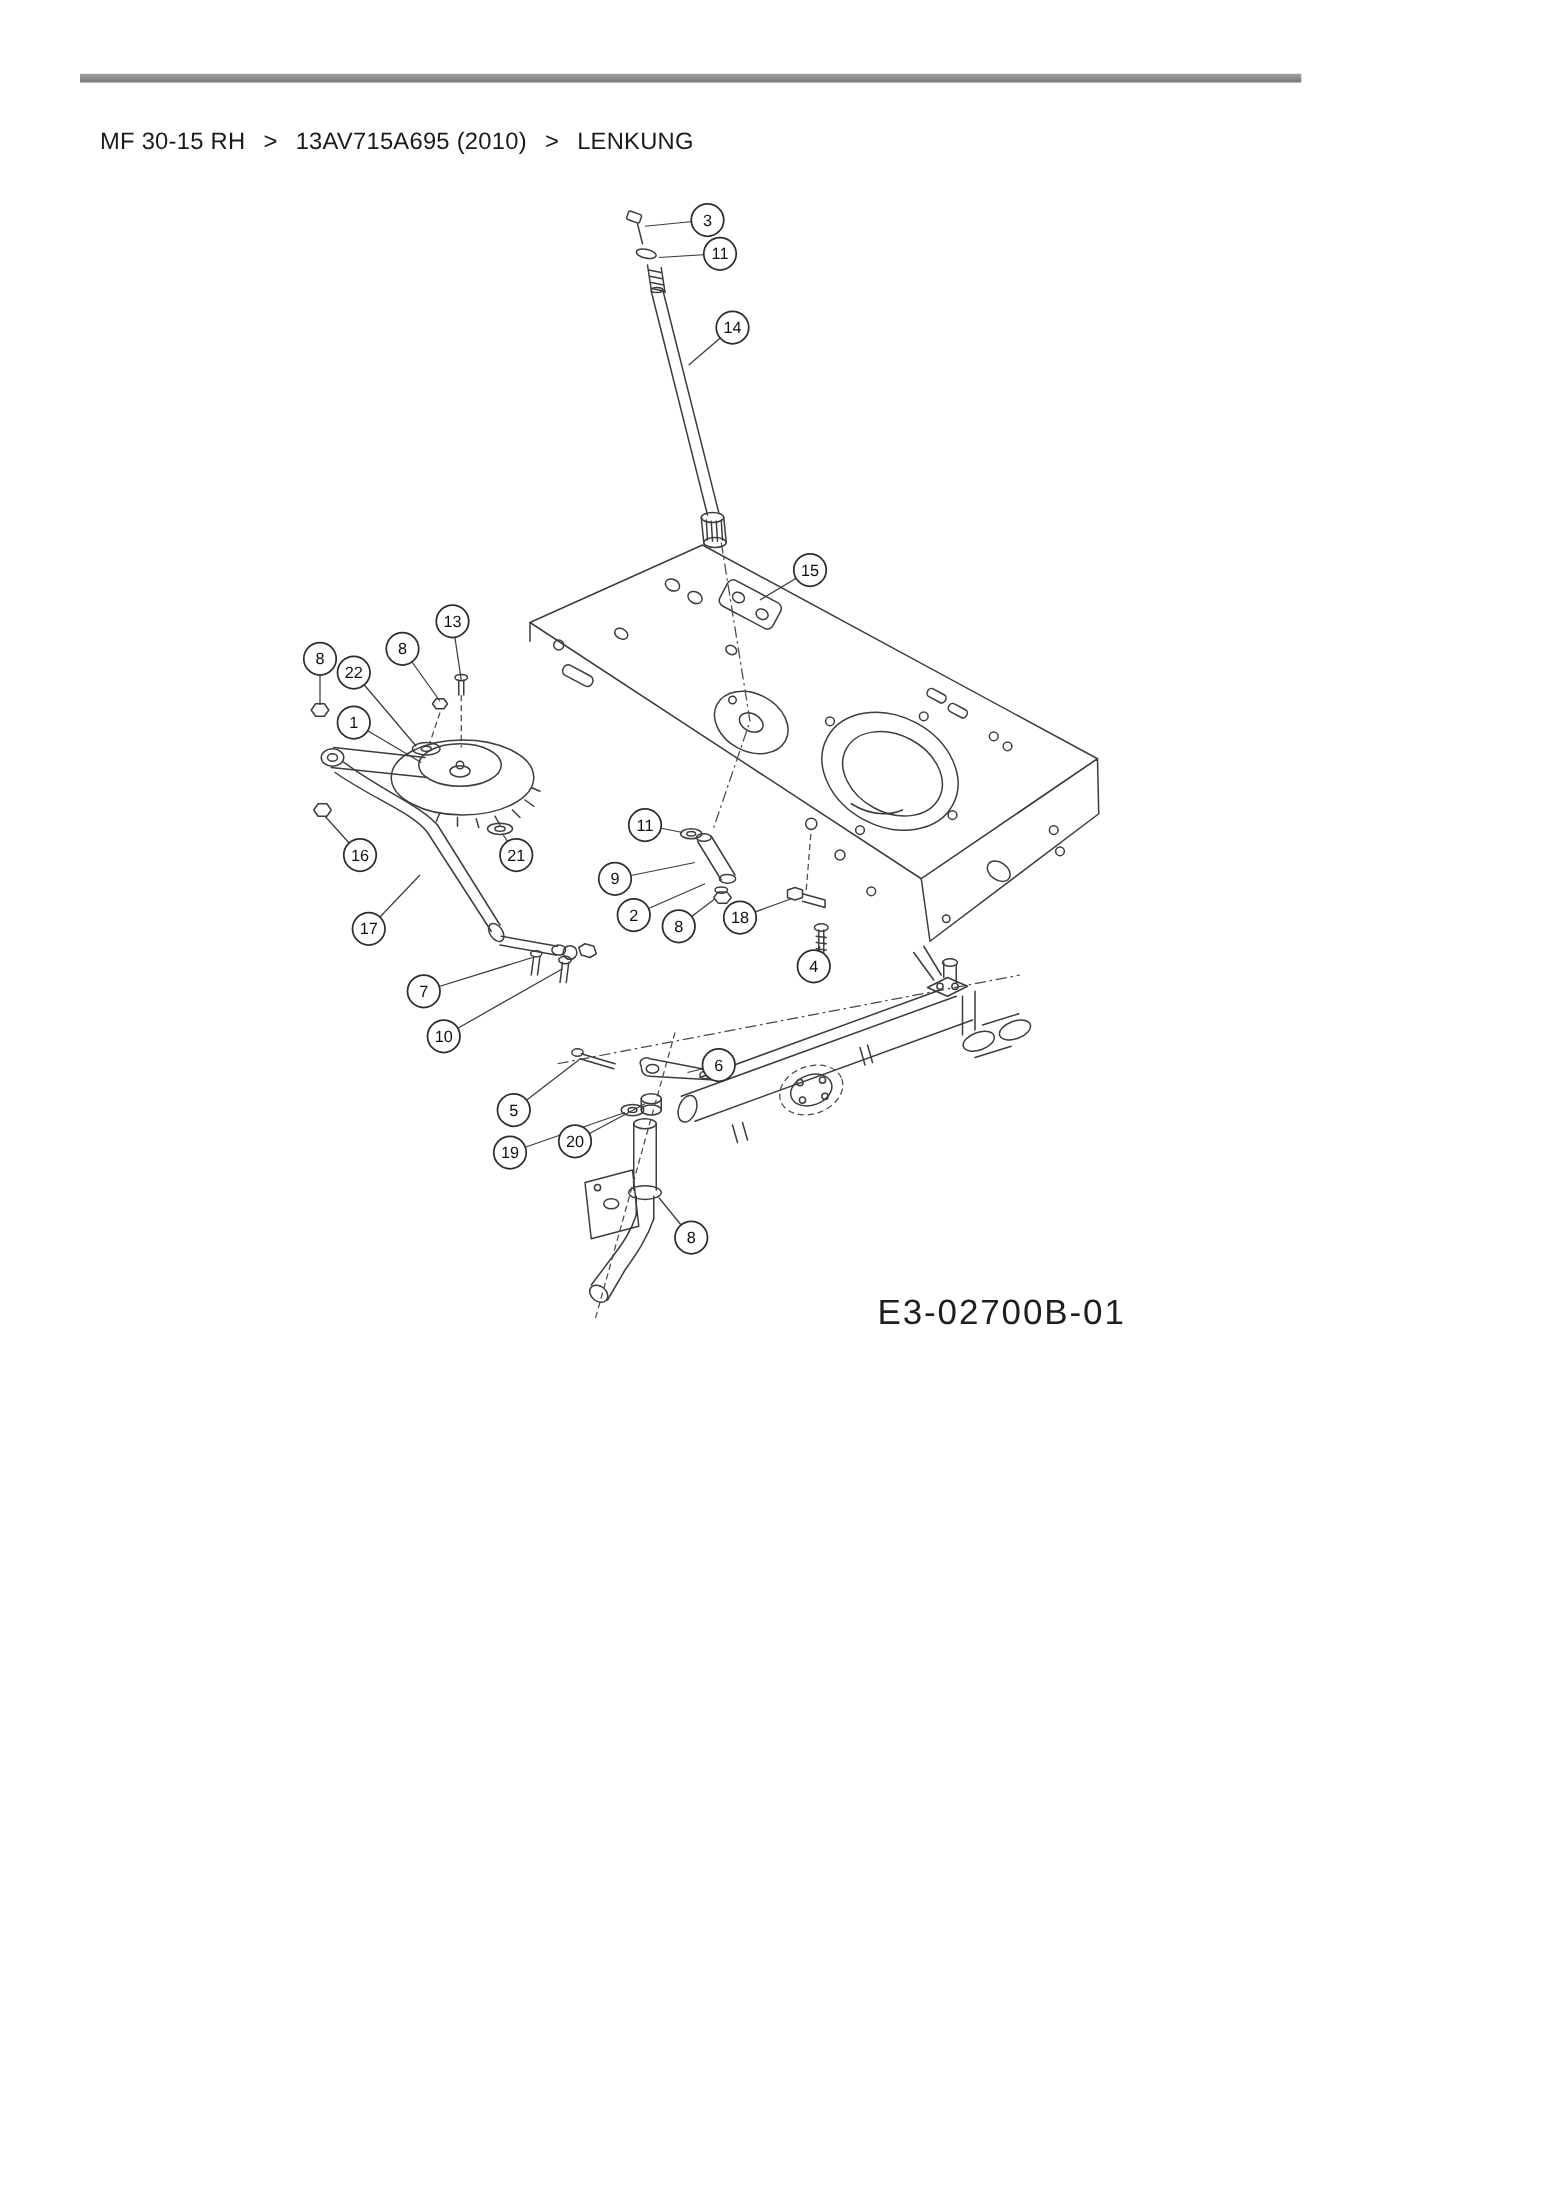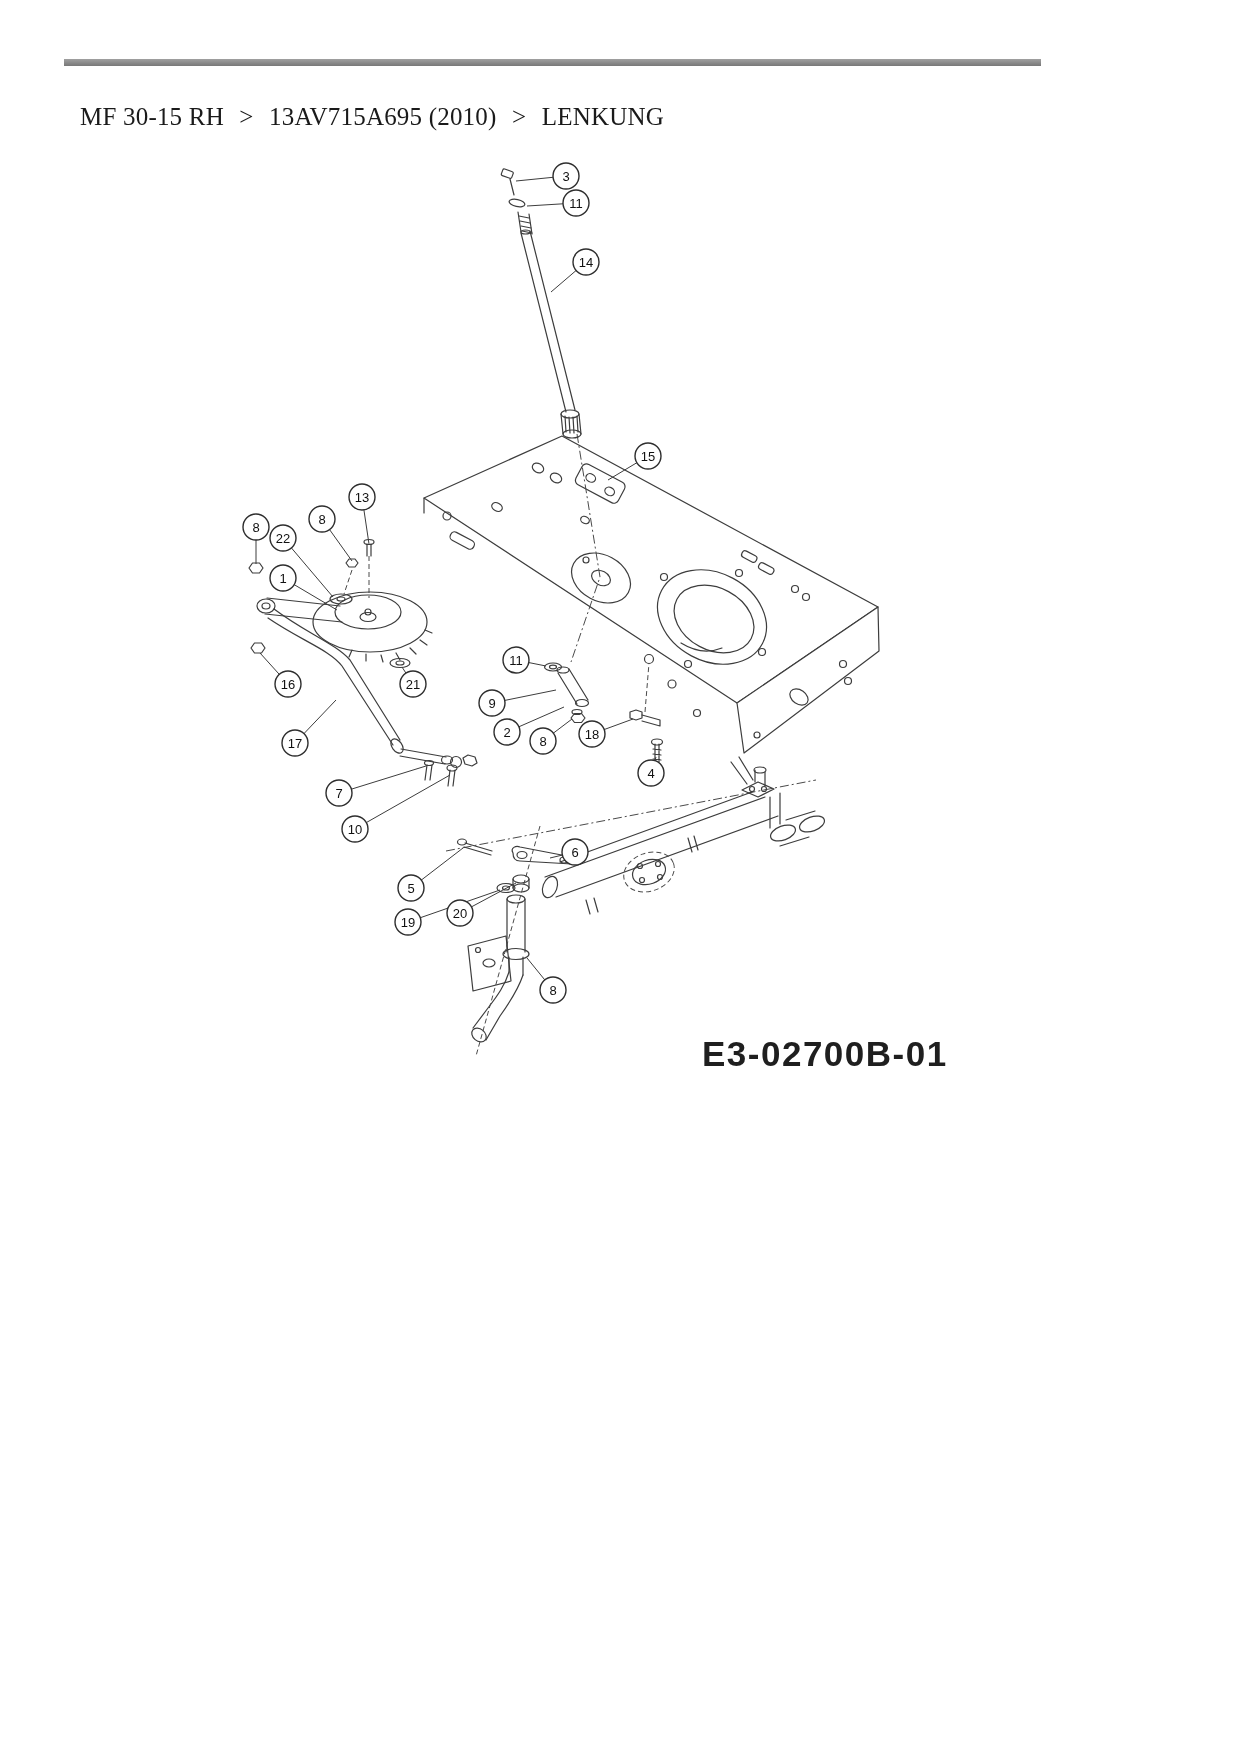--- a/index.html
+++ b/index.html
@@ -1,22 +1,22 @@
 <!DOCTYPE html>
 <html><head>
 <meta charset="utf-8">
 <style>
   html,body{margin:0;padding:0;background:#ffffff;}
   .page{position:relative;width:1240px;height:1754px;background:#fff;font-family:"Liberation Sans",sans-serif;overflow:hidden;}
   .top-rule{position:absolute;left:64px;top:59px;width:977px;height:7px;background:linear-gradient(#a0a0a0,#787878);}
-  .breadcrumb{position:absolute;left:80px;top:103px;font-size:25px;color:#1a1a1a;letter-spacing:.2px;white-space:nowrap;font-family:Liberation Serif, serif;}
+  .breadcrumb{position:absolute;left:80px;top:103px;font-size:19px;color:#1a1a1a;letter-spacing:.2px;white-space:nowrap;}
   .breadcrumb .sep{margin:0 9px;color:#1a1a1a;}
   .breadcrumb .crumb{cursor:pointer;}
   .diagram-svg{position:absolute;left:0;top:0;}
-  .diagram-code{position:absolute;left:702px;top:1034px;font-size:35px;color:#1f1f1f;letter-spacing:1.5px;font-weight:700;}
+  .diagram-code{position:absolute;left:702px;top:1034px;font-size:28px;color:#1f1f1f;letter-spacing:1.5px;font-weight:400;}
   
   .art{stroke:#3d3d3d;fill:none;stroke-width:1.2;stroke-linecap:round;stroke-linejoin:round;}
   .artf{stroke:#3d3d3d;fill:#ffffff;stroke-width:1.2;stroke-linejoin:round;}
   .dash{stroke:#4a4a4a;fill:none;stroke-width:1;stroke-dasharray:9 3 2 3;}
   .dash2{stroke:#4a4a4a;fill:none;stroke-width:1;stroke-dasharray:5 3;}
   .ld{stroke:#3d3d3d;stroke-width:1;fill:none;}
   .co{fill:#ffffff;stroke:#2e2e2e;stroke-width:1.4;}
   .ct{font-family:"Liberation Sans",sans-serif;font-size:13px;fill:#111;text-anchor:middle;}
 </style>
 </head>

